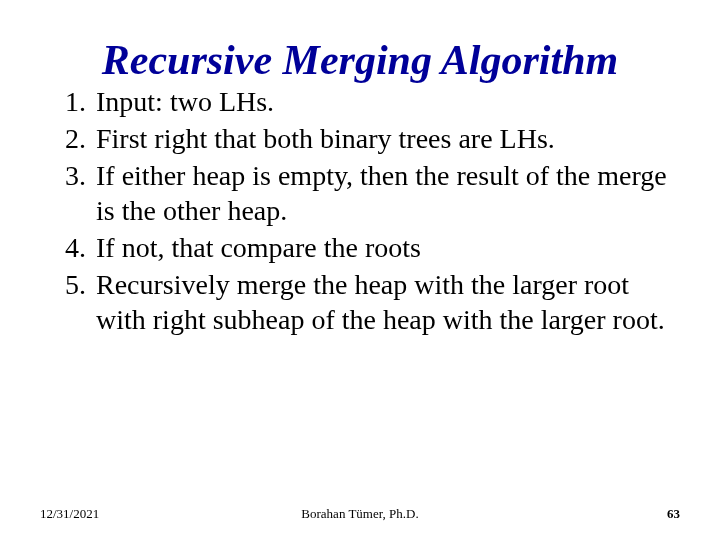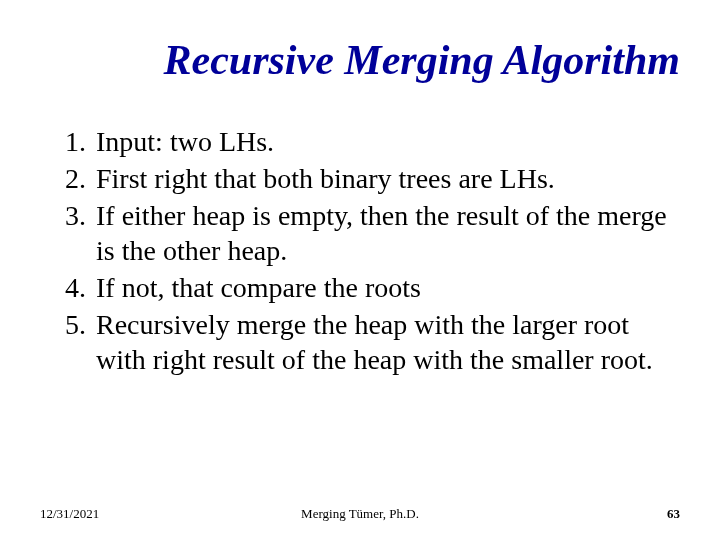--- a/index.html
+++ b/index.html
@@ -8,23 +8,22 @@
     width: 720px;
     height: 540px;
     position: relative;
     padding: 28px 40px 0 40px;
   }
   .title {
     font-style: italic;
     font-weight: bold;
     font-size: 42px;
     color: #000099;
-    text-align: right;
+    text-align: center;
     margin-top: 8px;
-    margin-bottom: 40px;
   }
   .list {
     list-style: none;
     font-size: 28px;
     line-height: 1.25;
     padding-left: 12px;
   }
   .list li {
     display: flex;
     margin-bottom: 2px;
@@ -74,22 +73,22 @@
     <li>
       <span class="num">3.</span>
       <span class="txt">If either heap is empty, then the result of the merge is the other heap.</span>
     </li>
     <li>
       <span class="num">4.</span>
       <span class="txt">If not, that compare the roots</span>
     </li>
     <li>
       <span class="num">5.</span>
-      <span class="txt">Recursively merge the heap with the larger root with right result of the heap with the smaller root.</span>
+      <span class="txt">Recursively merge the heap with the larger root with right subheap of the heap with the larger root.</span>
     </li>
   </ol>
 
   <div class="footer">
     <span>12/31/2021</span>
-    <span class="center">Merging Tümer, Ph.D.</span>
+    <span class="center">Borahan Tümer, Ph.D.</span>
     <span class="right">63</span>
   </div>
 </div>
 
 </body></html>

